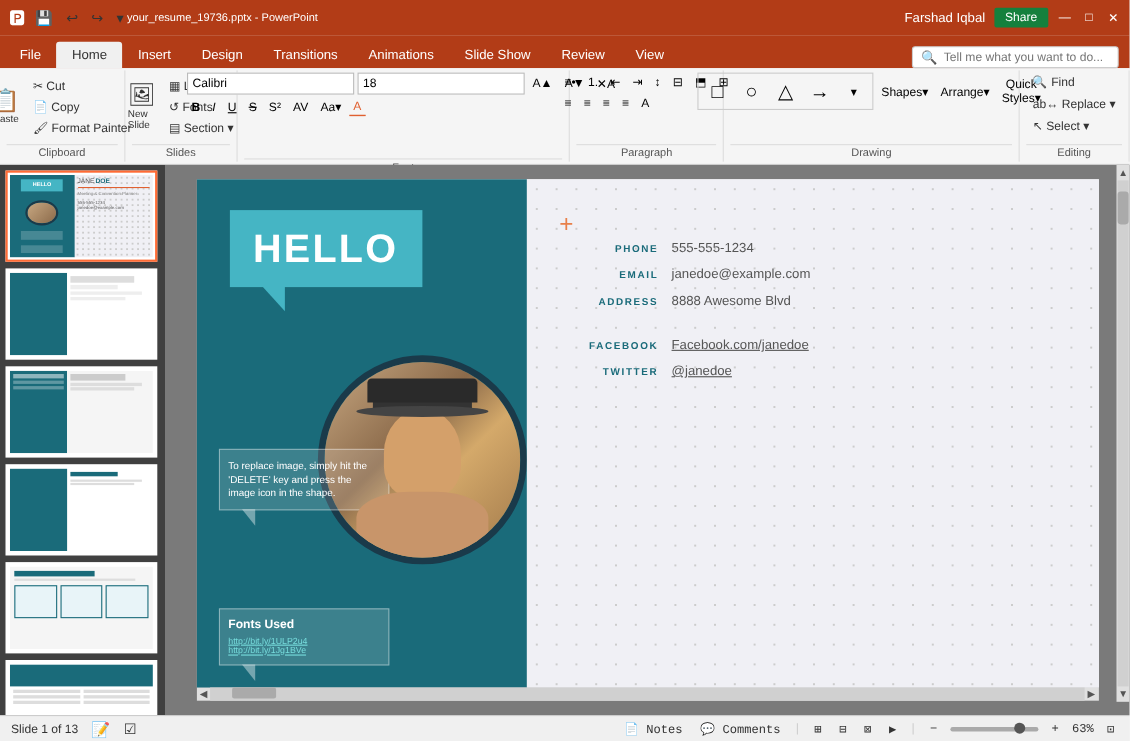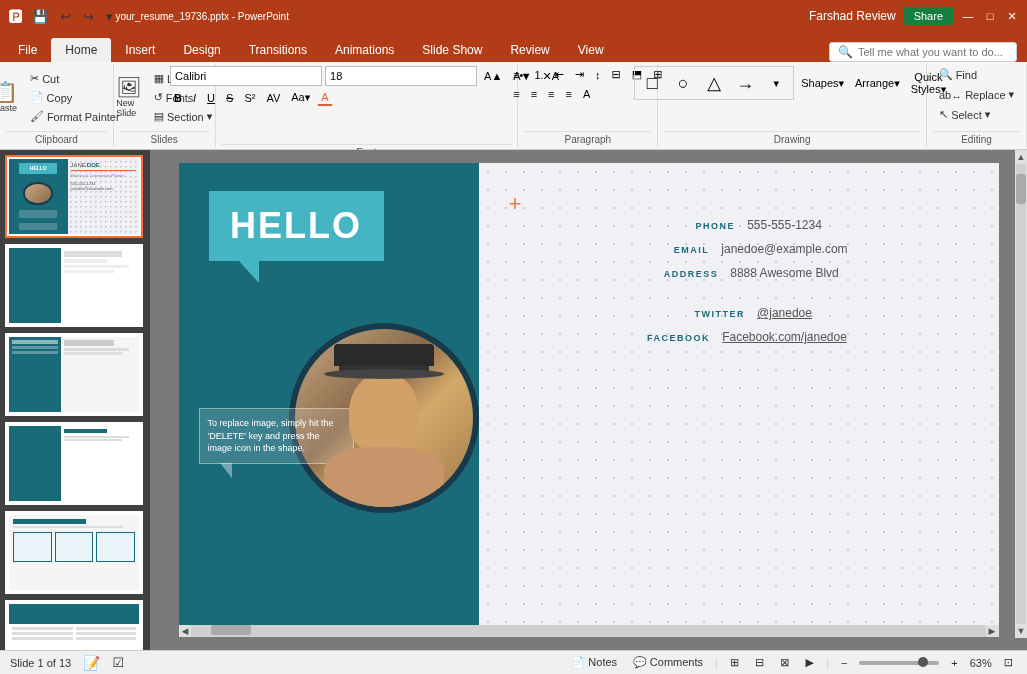--- a/index.html
+++ b/index.html
@@ -268,39 +268,39 @@
     .name-area {
       margin-top: 10px;
     }
     .name-jane { color: #555; font-size: 42px; font-weight: 300; letter-spacing: 2px; text-transform: uppercase; }
     .name-doe { color: #1a6b7a; font-size: 42px; font-weight: 700; letter-spacing: 2px; text-transform: uppercase; }
     .name-underline { height: 2px; background: #e06030; width: 100%; margin-top: 3px; }
     .job-title { color: #888; font-size: 13px; margin-top: 4px; letter-spacing: 1px; }
 
     
     .contact-section { margin-top: 25px; }
-    .contact-row { display: flex; align-items: baseline; margin-bottom: 10px; justify-content: center; }
+    .contact-row { display: flex; align-items: baseline; margin-bottom: 10px; }
     .contact-label { color: #1a6b7a; font-size: 9px; font-weight: bold; letter-spacing: 1.5px; width: 80px; text-align: right; margin-right: 12px; text-transform: uppercase; }
     .contact-value { color: #555; font-size: 12px; }
     .contact-link { color: #555; font-size: 12px; text-decoration: underline; }
 
     
     .status-bar {
       height: 24px;
       background: #f0f0f0;
       border-top: 1px solid #ccc;
       display: flex;
       align-items: center;
       justify-content: space-between;
       padding: 0 10px;
       font-size: 11px;
       color: #333;
     }
     .status-left { display: flex; align-items: center; gap: 12px; }
-    .status-right { display: flex; align-items: center; gap: 8px; }
+    .status-right { display: flex; align-items: center; gap: 8px; font-family: Liberation Mono, monospace; }
     .status-btn { cursor: pointer; padding: 1px 4px; border-radius: 2px; }
     .zoom-slider { width: 80px; height: 4px; background: #aaa; border-radius: 2px; position: relative; cursor: pointer; }
     .zoom-thumb { position: absolute; top: -4px; left: 73%; width: 10px; height: 10px; background: #555; border-radius: 50%; }
 
     
     .right-scrollbar {
       width: 12px;
       background: #e0e0e0;
       display: flex;
       flex-direction: column;
@@ -348,21 +348,21 @@
     <span class="qat-btn">💾</span>
     <span class="qat-btn">↩</span>
     <span class="qat-btn">↪</span>
     <span class="qat-btn">▾</span>
   </div>
   <div class="title-bar-center">
     <span>your_resume_19736.pptx - PowerPoint</span>
   </div>
   <div class="title-bar-right">
     <div class="user-area">
-      <span>Farshad Review</span>
+      <span>Farshad Iqbal</span>
       <button style="background:#15803d;color:white;border:none;padding:3px 10px;cursor:pointer;border-radius:2px;font-size:11px;">Share</button>
     </div>
     <span class="win-btn">—</span>
     <span class="win-btn">□</span>
     <span class="win-btn">✕</span>
   </div>
 </div>
 
 <div class="ribbon-tabs">
   <div class="ribbon-tab">File</div>
@@ -688,20 +688,26 @@
                 </div>
               </div>
             </div>
           </div>
 
           <div class="replace-box">
             <span>To replace image, simply hit the 'DELETE' key and press the image icon in the shape.</span>
             <div class="replace-tail"></div>
           </div>
 
+          <div class="fonts-box">
+            <div class="fonts-box-title">Fonts Used</div>
+            <a class="fonts-link">http://bit.ly/1ULP2u4</a>
+            <a class="fonts-link">http://bit.ly/1Jg1BVe</a>
+            <div class="fonts-tail"></div>
+          </div>
         </div>
 
         <div class="slide-right">
 
           <div class="plus-icon">+</div>
 
 
           <div class="contact-section">
             <div class="contact-row">
               <span class="contact-label">PHONE</span>
@@ -710,26 +716,26 @@
             <div class="contact-row">
               <span class="contact-label">EMAIL</span>
               <span class="contact-value">janedoe@example.com</span>
             </div>
             <div class="contact-row">
               <span class="contact-label">ADDRESS</span>
               <span class="contact-value">8888 Awesome Blvd</span>
             </div>
             <div style="height:16px;"></div>
             <div class="contact-row">
+              <span class="contact-label">FACEBOOK</span>
+              <span class="contact-link">Facebook.com/janedoe</span>
+            </div>
+            <div class="contact-row">
               <span class="contact-label">TWITTER</span>
               <span class="contact-link">@janedoe</span>
-            </div>
-            <div class="contact-row">
-              <span class="contact-label">FACEBOOK</span>
-              <span class="contact-link">Facebook.com/janedoe</span>
             </div>
           </div>
         </div>
       </div>
 
       <div class="h-scroll-area" style="width:820px;">
         <div class="h-scroll-arrow">◀</div>
         <div class="h-scroll-track">
           <div class="h-scroll-thumb"></div>
         </div>

